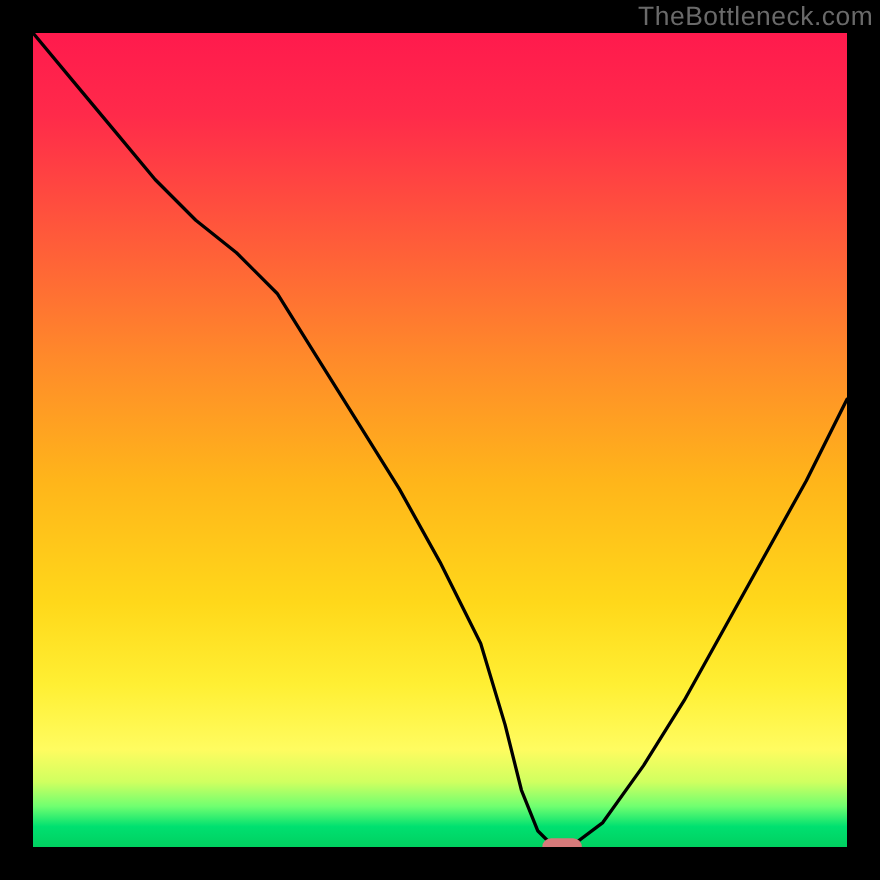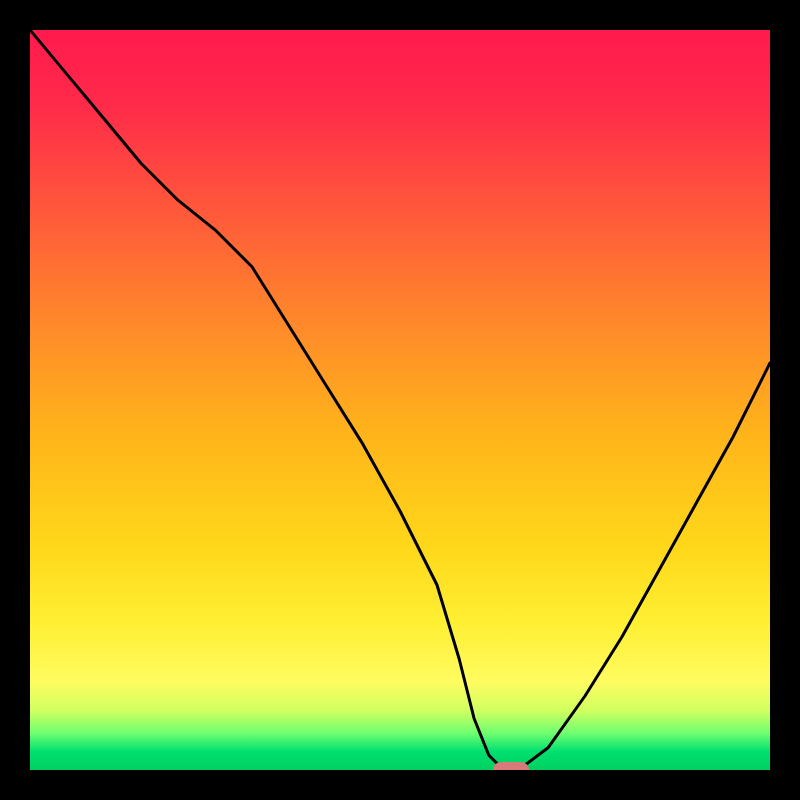--- a/index.html
+++ b/index.html
@@ -63,20 +63,21 @@
     border-radius: 8px;
     background: #d67a7a;
     transform: translate(-50%, -50%);
   }
 </style>
 </head>
 <body>
 
 <div class="frame">
 
+  <div class="watermark">TheBottleneck.com</div>
 
   <div class="plot-area">
     <div class="gradient"></div>
 
     <svg class="overlay-svg" viewBox="0 0 740 740" preserveAspectRatio="none">
       <path fill="none" stroke="#000" stroke-width="3" stroke-linejoin="round" stroke-linecap="round" d="M0.0 0.0 L37.0 44.4 L74.0 88.8 L111.0 133.2 L148.0 170.2 L185.0 199.8 L222.0 236.8 L259.0 296.0 L296.0 355.2 L333.0 414.4 L370.0 481.0 L407.0 555.0 L429.2 629.0 L444.0 688.2 L458.8 725.2 L473.6 740.0 L488.4 740.0 L518.0 717.8 L555.0 666.0 L592.0 606.8 L629.0 540.2 L666.0 473.6 L703.0 407.0 L740.0 333.0" id="curve-path"></path>
     </svg>
 
     <div class="marker" id="marker" style="left: 481px; top: 740px; background: rgb(214, 122, 122);"></div>
   </div>

